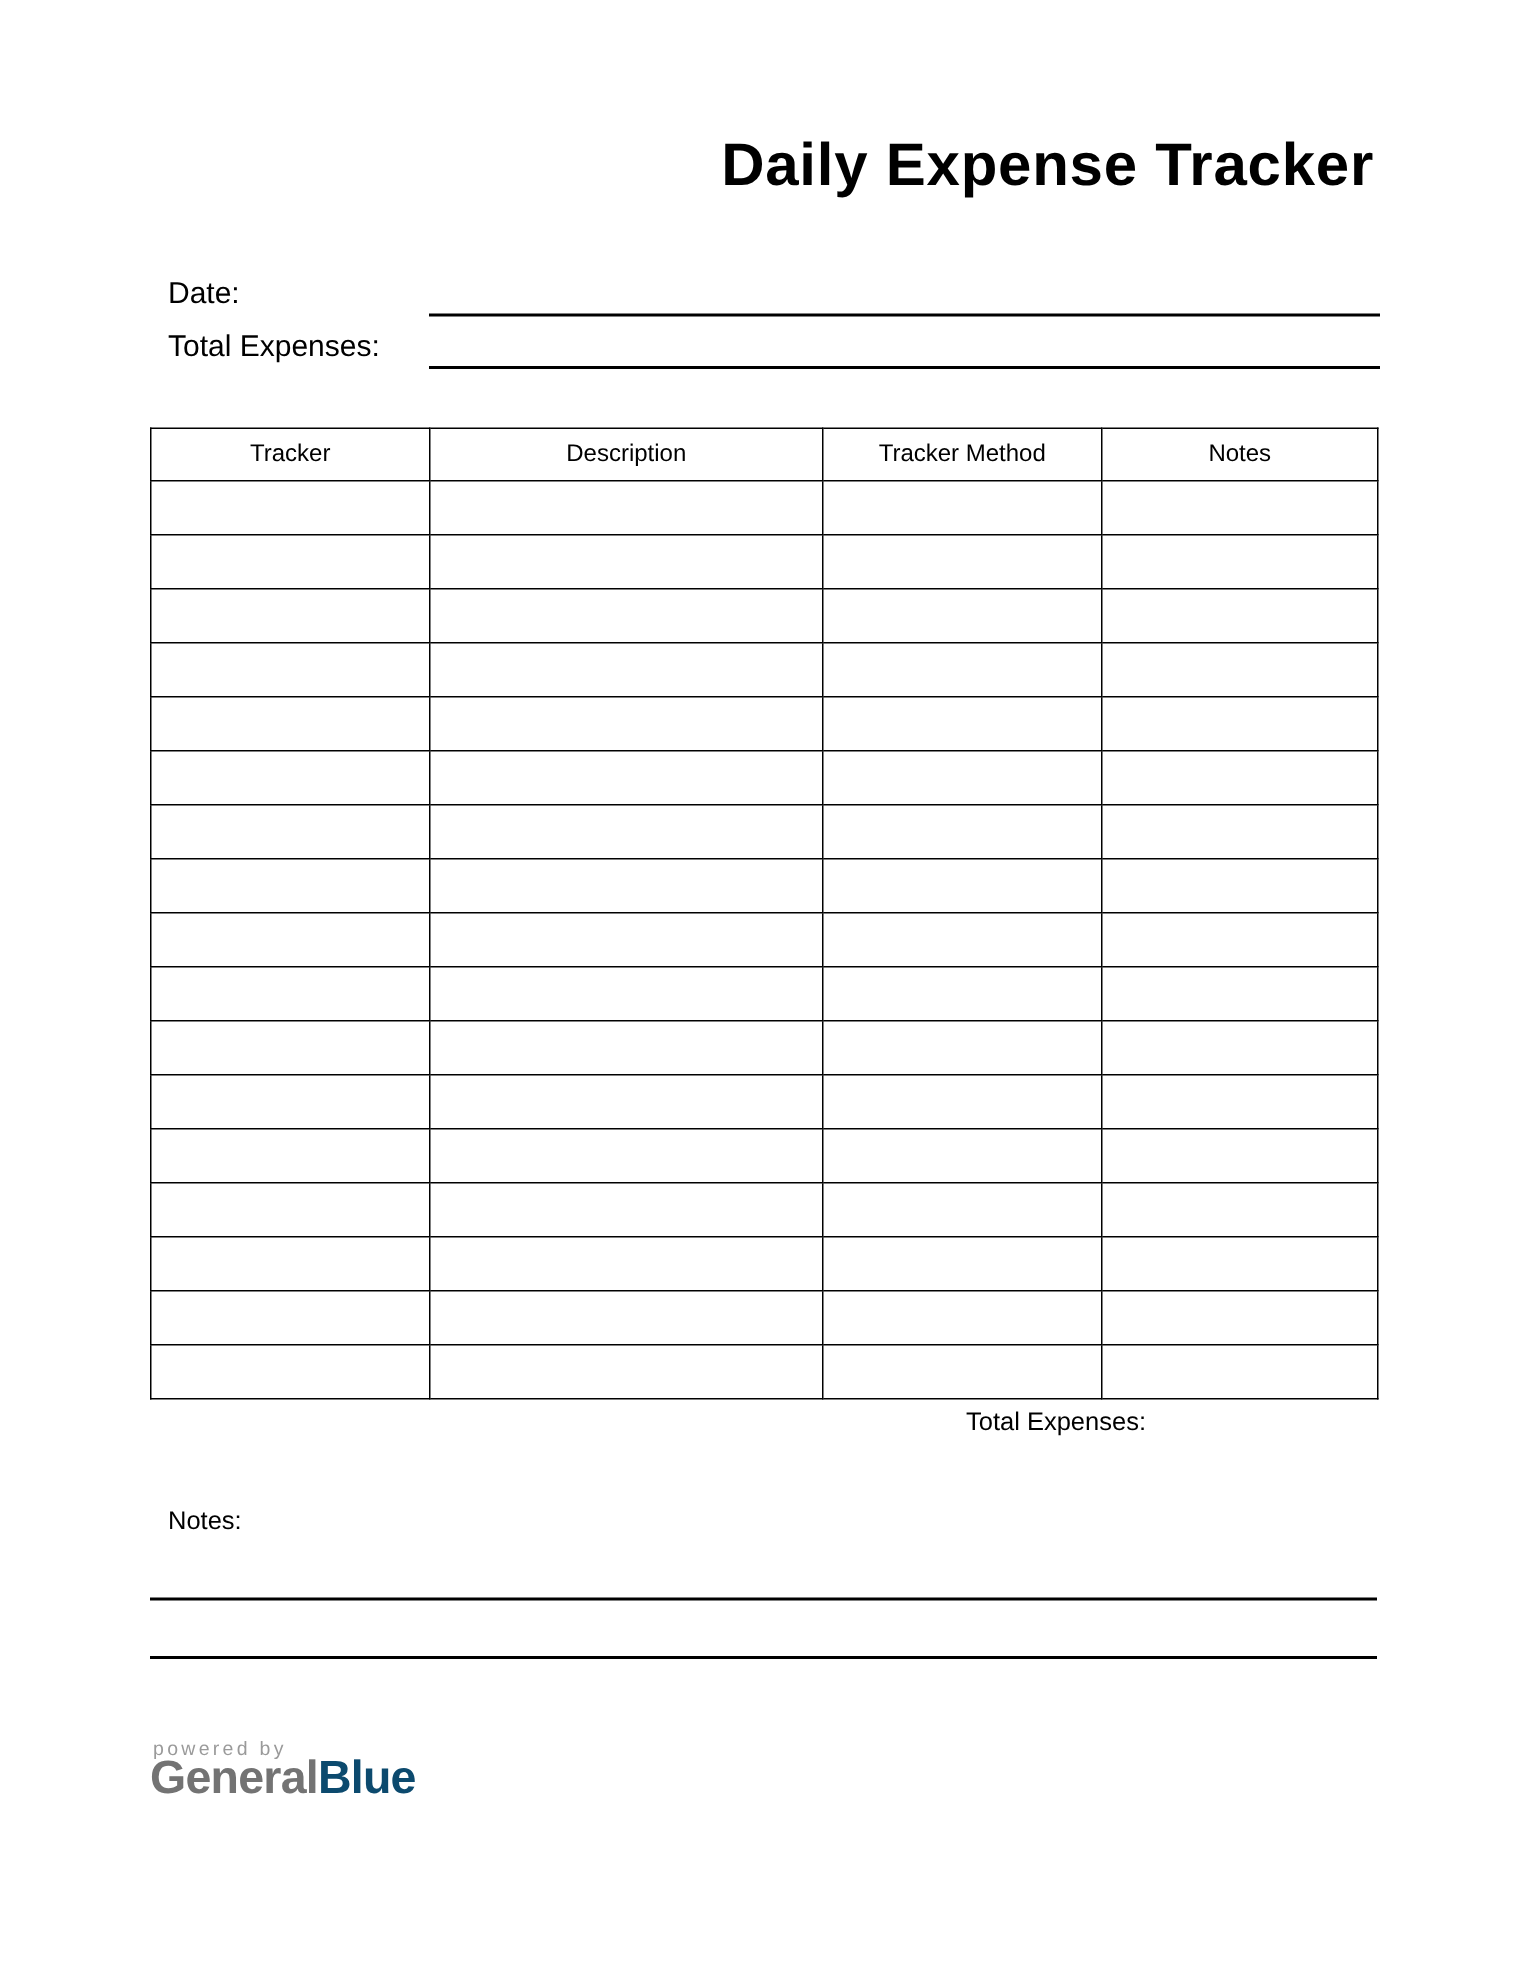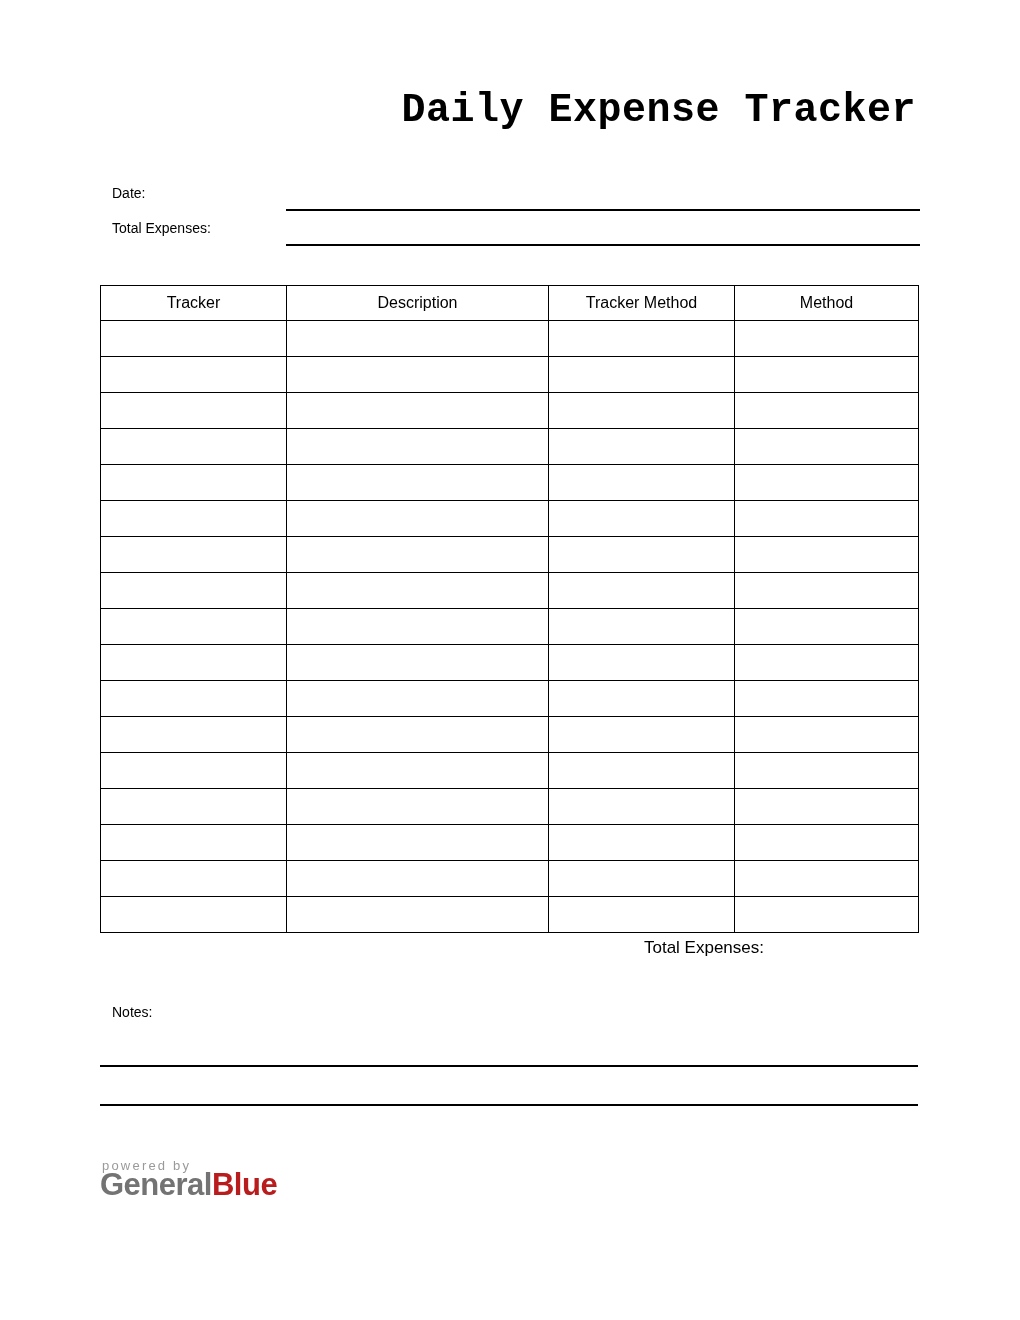--- a/index.html
+++ b/index.html
@@ -21,21 +21,21 @@
     width: 1020px;
     height: 1320px;
     background: #ffffff;
   }
 
   
   .doc-title {
     position: absolute;
     right: 104px;
     top: 88px;
-    font-family: Liberation Mono, monospace;
+    font-family: Liberation Sans, sans-serif;
     font-size: 40px;
     font-weight: bold;
     letter-spacing: 0.5px;
     white-space: nowrap;
     text-align: right;
   }
 
   
   .field-row {
     position: absolute;
@@ -43,21 +43,21 @@
     width: 820px;
     height: 36px;
   }
   .field-row.date { top: 182px; }
   .field-row.total { top: 217px; }
 
   .field-label {
     position: absolute;
     left: 12px;
     top: 3px;
-    font-size: 14px;
+    font-size: 20px;
     white-space: nowrap;
   }
   .field-line {
     position: absolute;
     left: 186px;
     right: 0;
     top: 27px;
     border-bottom: 2px solid #000;
     height: 0;
   }
@@ -122,21 +122,21 @@
     top: 938px;
     font-size: 17px;
     white-space: nowrap;
   }
 
   
   .notes-label {
     position: absolute;
     left: 112px;
     top: 1004px;
-    font-size: 14px;
+    font-size: 17px;
   }
   .notes-line {
     position: absolute;
     left: 100px;
     width: 818px;
     border-bottom: 2px solid #000;
     height: 0;
   }
   .notes-line.l1 { top: 1065px; }
   .notes-line.l2 { top: 1104px; }
@@ -171,21 +171,21 @@
     margin-left: 2px;
     margin-bottom: -4px;
   }
   .brand {
     font-size: 31px;
     font-weight: bold;
     letter-spacing: -0.5px;
     line-height: 1.05;
   }
   .brand .general { color: #737373; }
-  .brand .blue { color: #b91c1c; }
+  .brand .blue { color: #0c4a6e; }
 </style>
 </head>
 <body>
 
 <div class="page">
 
   <div class="doc-title">Daily Expense Tracker</div>
 
   <div class="field-row date">
     <span class="field-label">Date:</span>
@@ -204,21 +204,21 @@
       <col class="col-category">
       <col class="col-description">
       <col class="col-payment">
       <col class="col-amount">
     </colgroup>
     <thead>
       <tr>
         <th>Tracker</th>
         <th>Description</th>
         <th>Tracker Method</th>
-        <th>Method</th>
+        <th>Notes</th>
       </tr>
     </thead>
     <tbody id="table-body">
         <tr>
           <td><input type="text" class="cell-input" style=""></td>
           <td><input type="text" class="cell-input" style=""></td>
           <td><input type="text" class="cell-input" style=""></td>
           <td><input type="text" class="cell-input" style=""></td>
         </tr>
         <tr>

